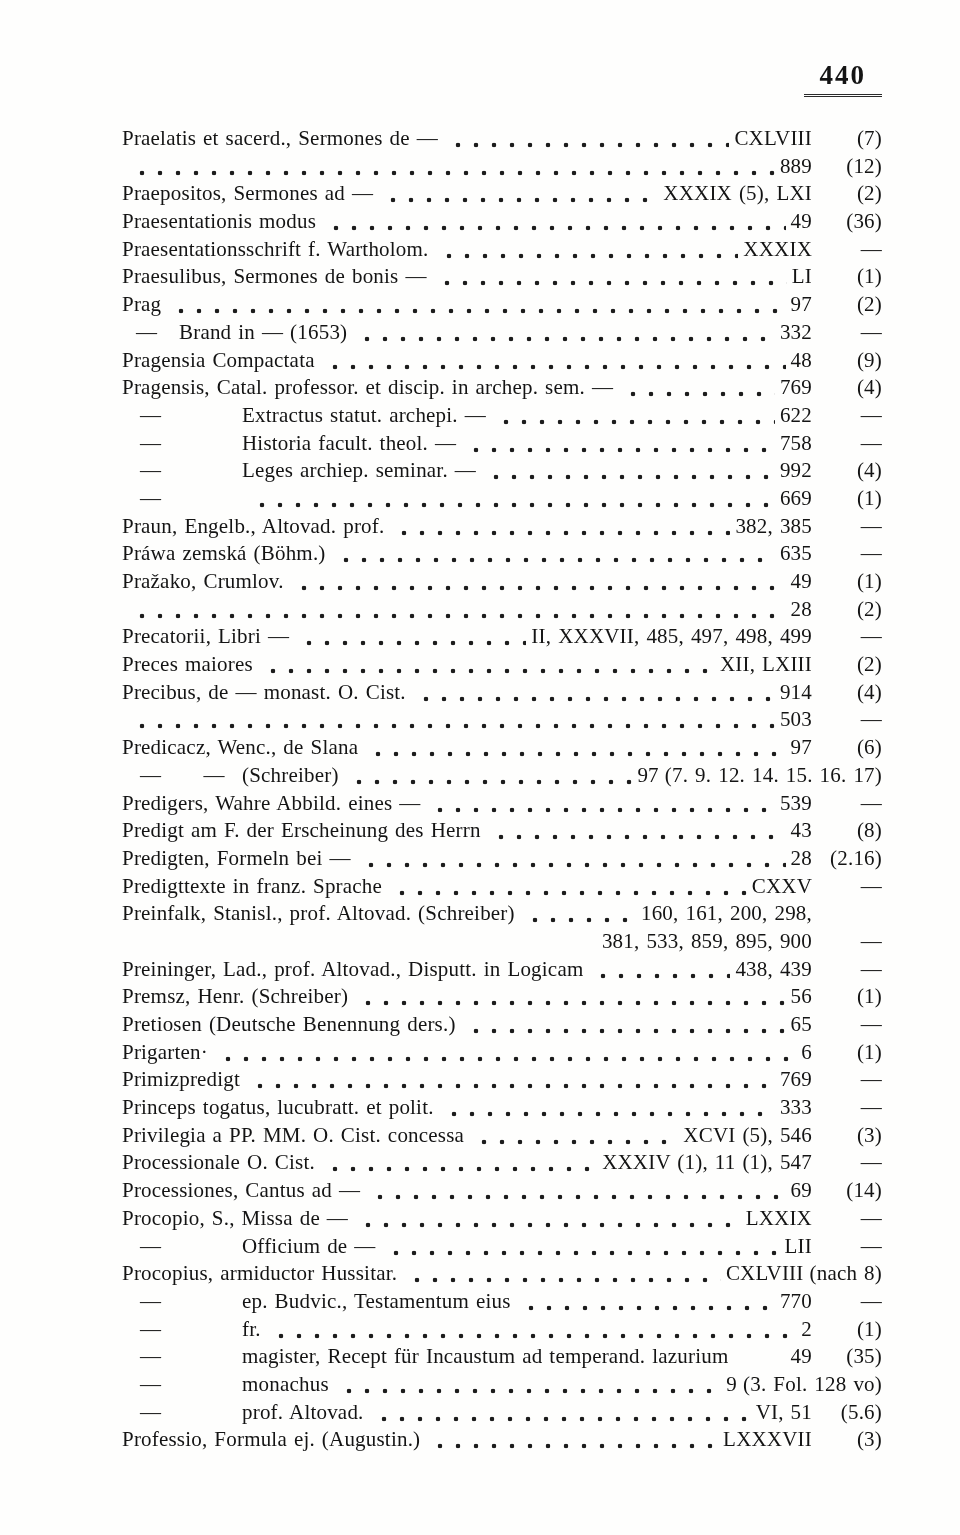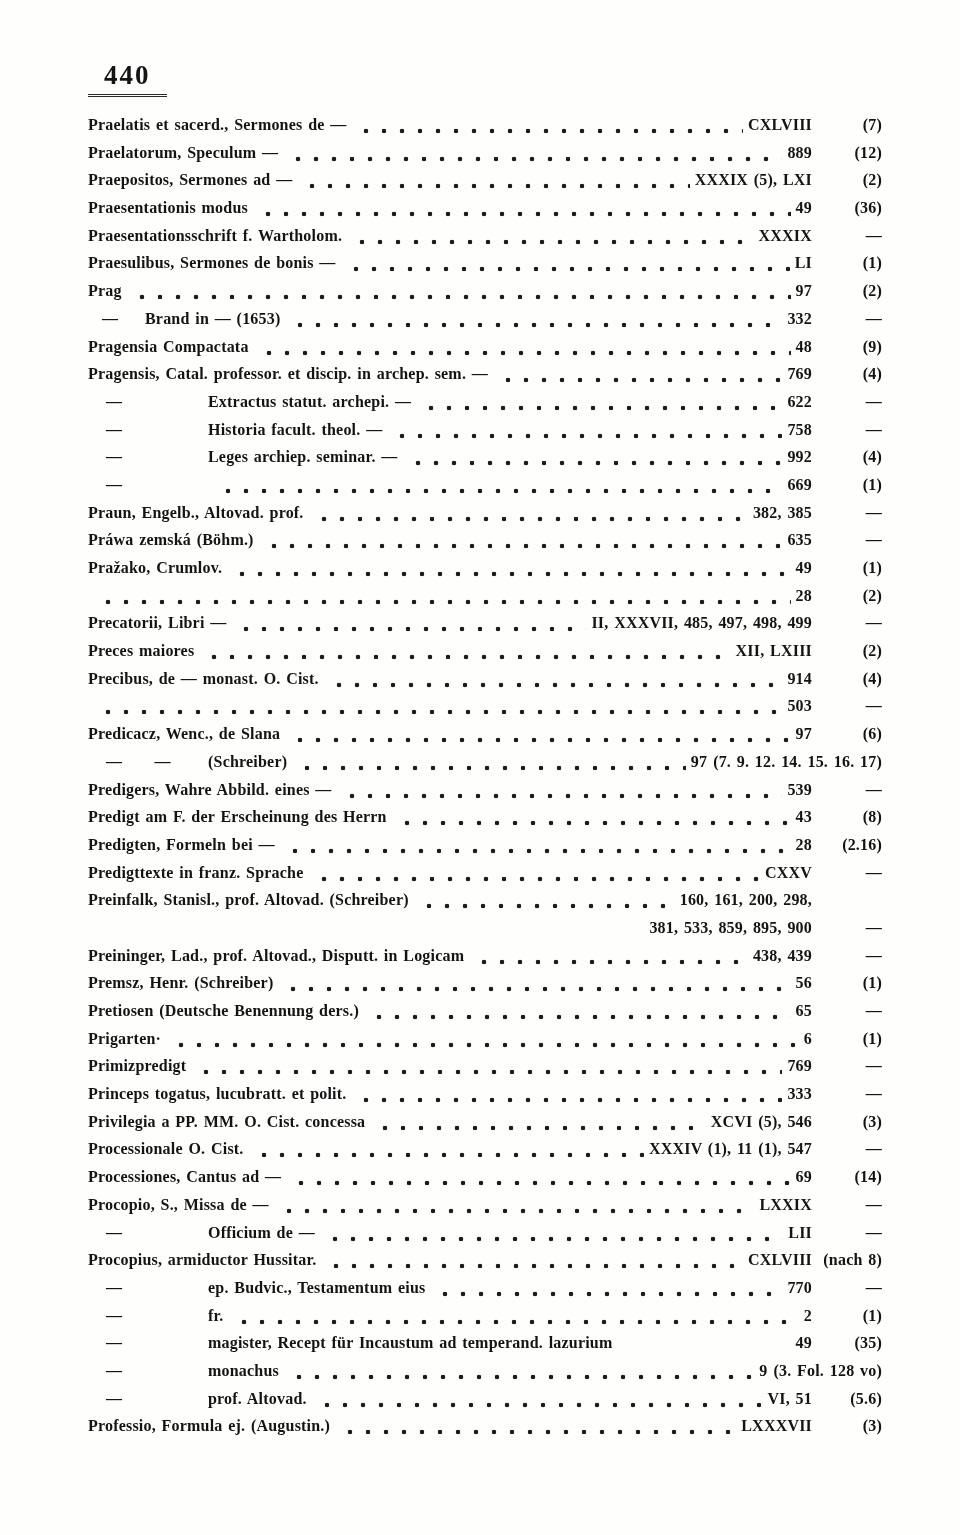--- a/index.html
+++ b/index.html
@@ -8,41 +8,42 @@
     width: 960px;
     height: 1535px;
     background: #fefefd;
     color: #141414;
     font-family: "Liberation Serif", "DejaVu Serif", serif;
     overflow: hidden;
     box-sizing: border-box;
     padding: 60px 78px 0 88px;
   }
   .folio-wrap {
-    text-align: left;
-    margin-bottom: 14px;
+    text-align: right;
+    margin-bottom: 28px;
   }
   .folio {
     display: inline-block;
     font-size: 27px;
     font-weight: bold;
     letter-spacing: 2px;
     padding: 0 16px 3px 16px;
     border-bottom: 3px double #2a2a2a;
   }
   .rows { width: 100%; }
   .row {
     display: flex;
     height: 27.7px;
-    font-size: 16px;
-    font-weight: bold;
+    font-size: 21px;
+    font-weight: normal;
     line-height: 27.7px;
     letter-spacing: 0.2px;
     word-spacing: 1.5px;
     white-space: nowrap;
+    margin-left: 34px;
   }
   .lead { flex-shrink: 0; box-sizing: border-box; }
   .i1 .lead { width: 57px;  padding-left: 14px; }
   .i2 .lead { width: 120px; padding-left: 18px; }
   .txt { flex-shrink: 0; }
   .gap {
     flex: 1 1 auto;
     min-width: 4px;
     margin: 0 5px 0 7px;
   }
@@ -68,21 +69,20 @@
     <span class="folio">440</span>
   </div>
   <div class="rows">
       <div class="row i0">
         <span class="txt">Praelatis et sacerd., Sermones de —</span>
         <span class="gap dotted"></span>
         <span class="pg">CXLVIII</span>
         <span class="note">(7)</span>
       </div>
       <div class="row i0">
-        <span class="txt">Praelatorum, Speculum —</span>
         <span class="gap dotted"></span>
         <span class="pg">889</span>
         <span class="note">(12)</span>
       </div>
       <div class="row i0">
         <span class="txt">Praepositos, Sermones ad —</span>
         <span class="gap dotted"></span>
         <span class="pg">XXXIX (5), LXI</span>
         <span class="note">(2)</span>
       </div>

